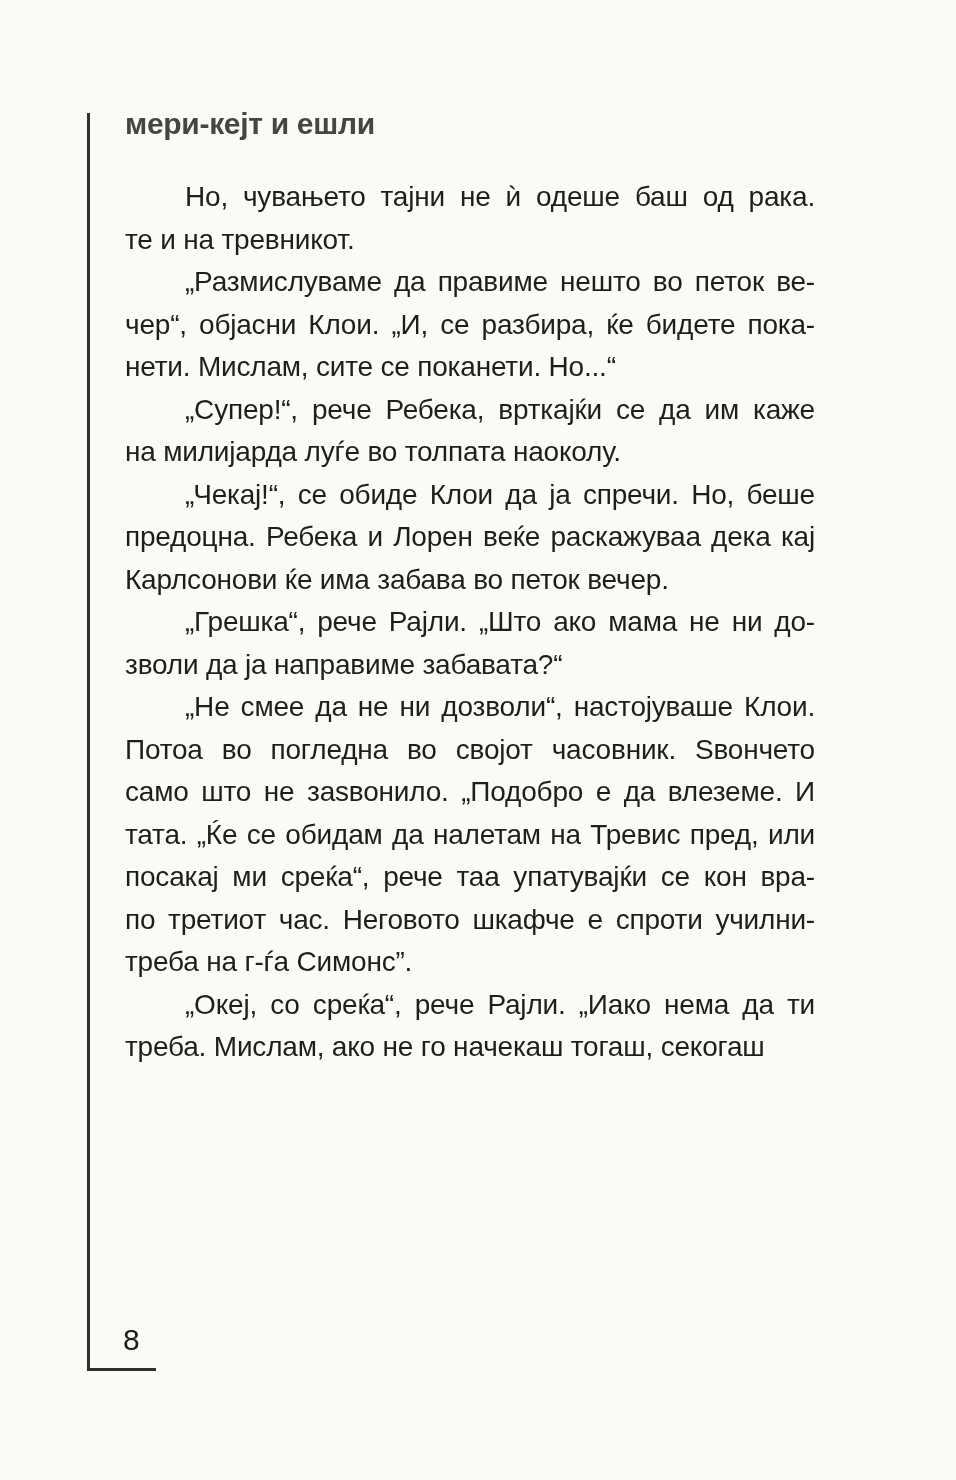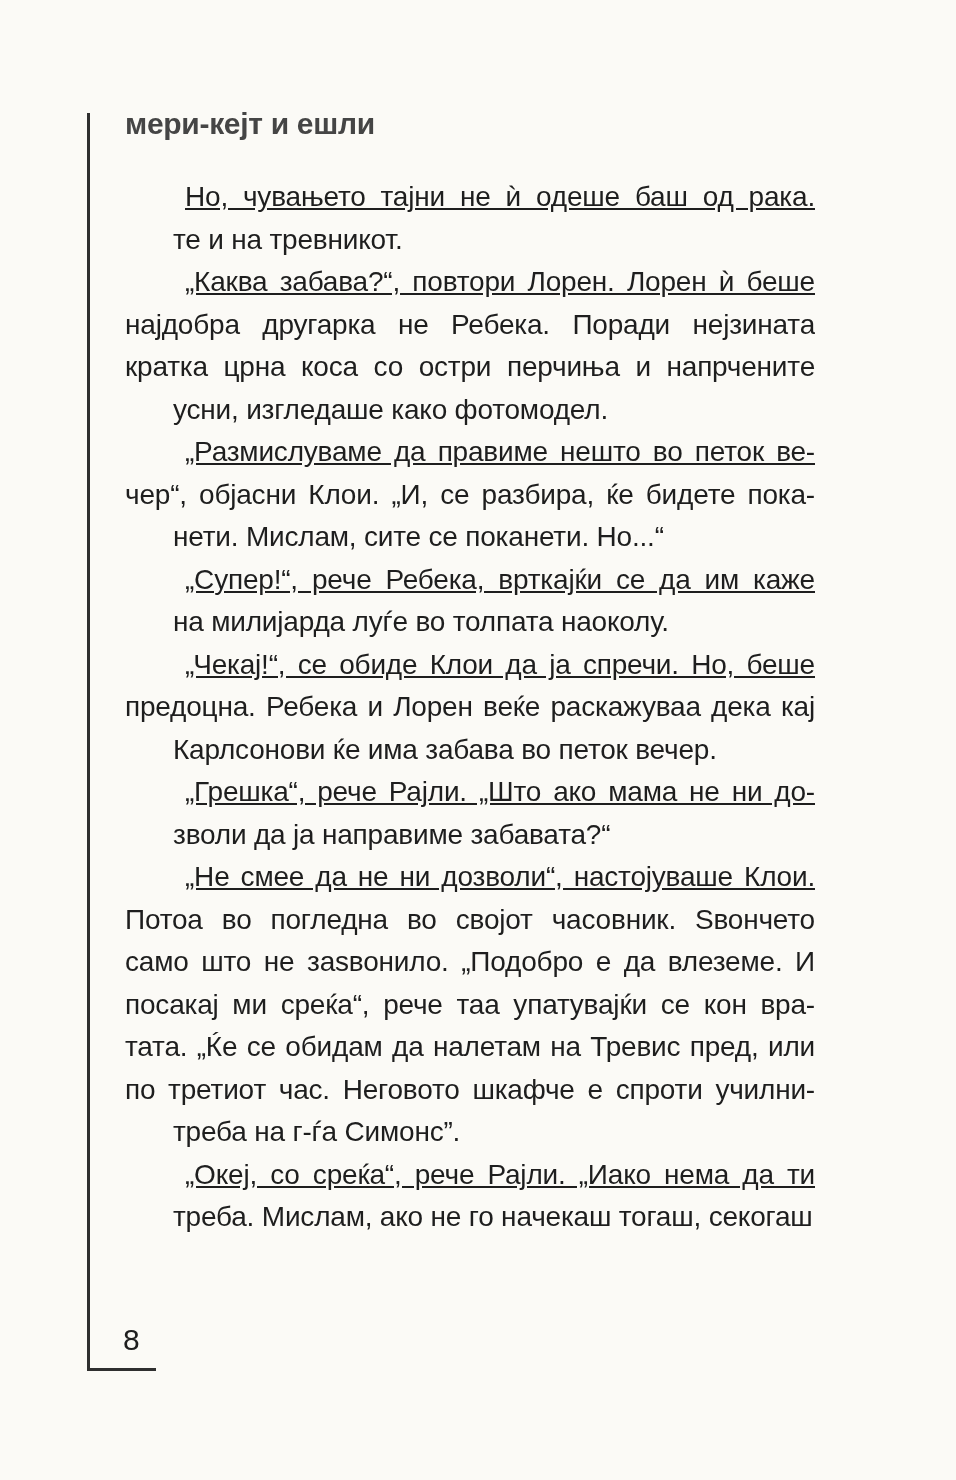--- a/index.html
+++ b/index.html
@@ -60,22 +60,22 @@
   .line {
     height: 42.5px;
     line-height: 42.5px;
     font-size: 28px;
     letter-spacing: -0.2px;
     white-space: normal;
     text-align: justify;
     text-align-last: justify;
     overflow: hidden;
   }
-  .line.first { text-indent: 60px; text-decoration: underline; }
-  .line.plast { text-align-last: left; margin-left: 48px; }
+  .line.first { text-indent: 60px; }
+  .line.plast { text-align-last: left; }
   .page-number {
     position: absolute;
     left: 123px;
     top: 1322px;
     font-size: 30px;
     line-height: 36px;
     color: var(--text);
   }
 </style>
 </head>
@@ -86,26 +86,20 @@
   <div class="hfoot"></div>
 
   <div class="running-header">мери-кејт и ешли</div>
 
   <div class="body-text">
       <div class="para">
         <div class="line first">Но, чувањето тајни не ѝ одеше баш од рака.</div>
         <div class="line plast">те и на тревникот.</div>
       </div>
       <div class="para">
-        <div class="line first">„Каква забава?“, повтори Лорен. Лорен ѝ беше</div>
-        <div class="line">најдобра другарка не Ребека. Поради нејзината</div>
-        <div class="line">кратка црна коса со остри перчиња и напрчените</div>
-        <div class="line plast">усни, изгледаше како фотомодел.</div>
-      </div>
-      <div class="para">
         <div class="line first">„Размислуваме да правиме нешто во петок ве-</div>
         <div class="line">чер“, објасни Клои. „И, се разбира, ќе бидете пока-</div>
         <div class="line plast">нети. Мислам, сите се поканети. Но...“</div>
       </div>
       <div class="para">
         <div class="line first">„Супер!“, рече Ребека, врткајќи се да им каже</div>
         <div class="line plast">на милијарда луѓе во толпата наоколу.</div>
       </div>
       <div class="para">
         <div class="line first">„Чекај!“, се обиде Клои да ја спречи. Но, беше</div>
@@ -113,22 +107,22 @@
         <div class="line plast">Карлсонови ќе има забава во петок вечер.</div>
       </div>
       <div class="para">
         <div class="line first">„Грешка“, рече Рајли. „Што ако мама не ни до-</div>
         <div class="line plast">зволи да ја направиме забавата?“</div>
       </div>
       <div class="para">
         <div class="line first">„Не смее да не ни дозволи“, настојуваше Клои.</div>
         <div class="line">Потоа во погледна во својот часовник. Ѕвончето</div>
         <div class="line">само што не заѕвонило. „Подобро е да влеземе. И</div>
+        <div class="line">тата. „Ќе се обидам да налетам на Тревис пред, или</div>
         <div class="line">посакај ми среќа“, рече таа упатувајќи се кон вра-</div>
-        <div class="line">тата. „Ќе се обидам да налетам на Тревис пред, или</div>
         <div class="line">по третиот час. Неговото шкафче е спроти училни-</div>
         <div class="line plast">треба на г-ѓа Симонс”.</div>
       </div>
       <div class="para">
         <div class="line first">„Океј, со среќа“, рече Рајли. „Иако нема да ти</div>
         <div class="line plast">треба. Мислам, ако не го начекаш тогаш, секогаш</div>
       </div>
     </div>
 
   <div class="page-number">8</div>

